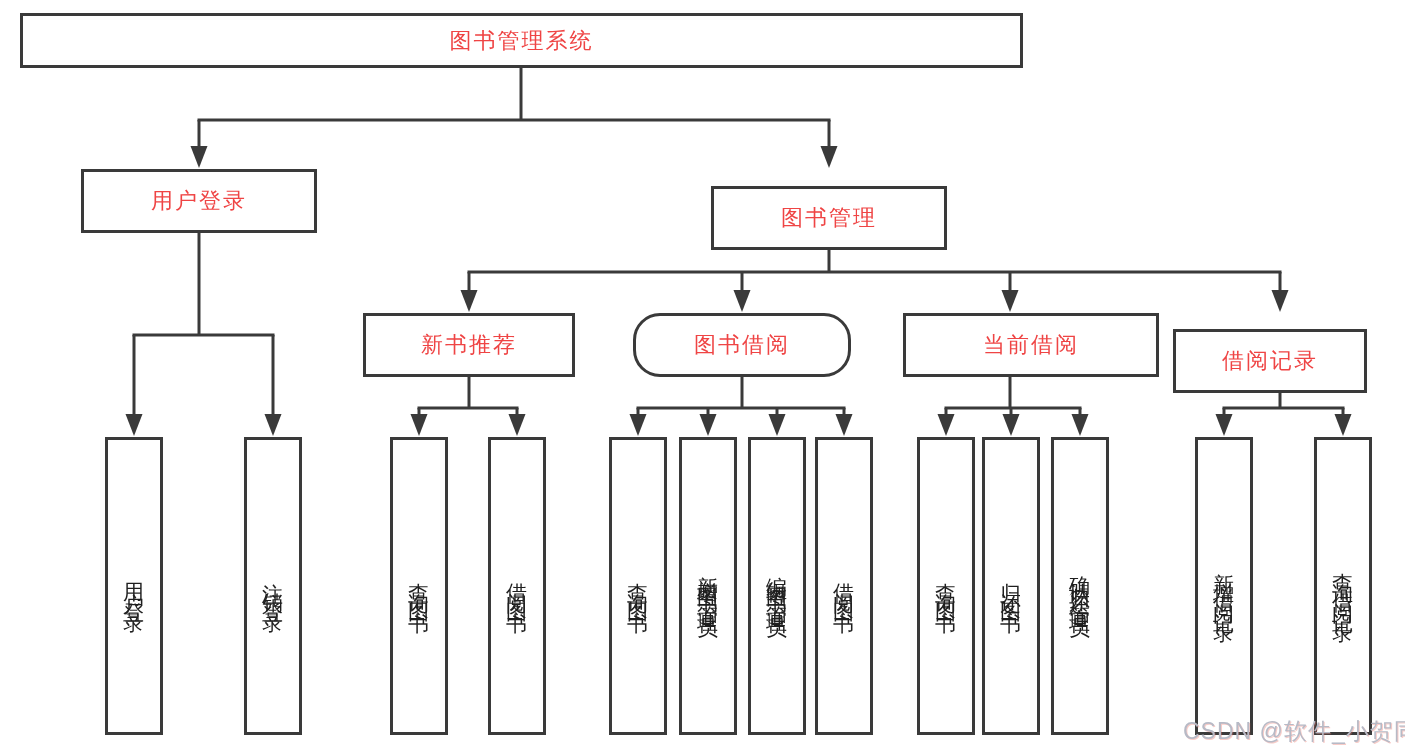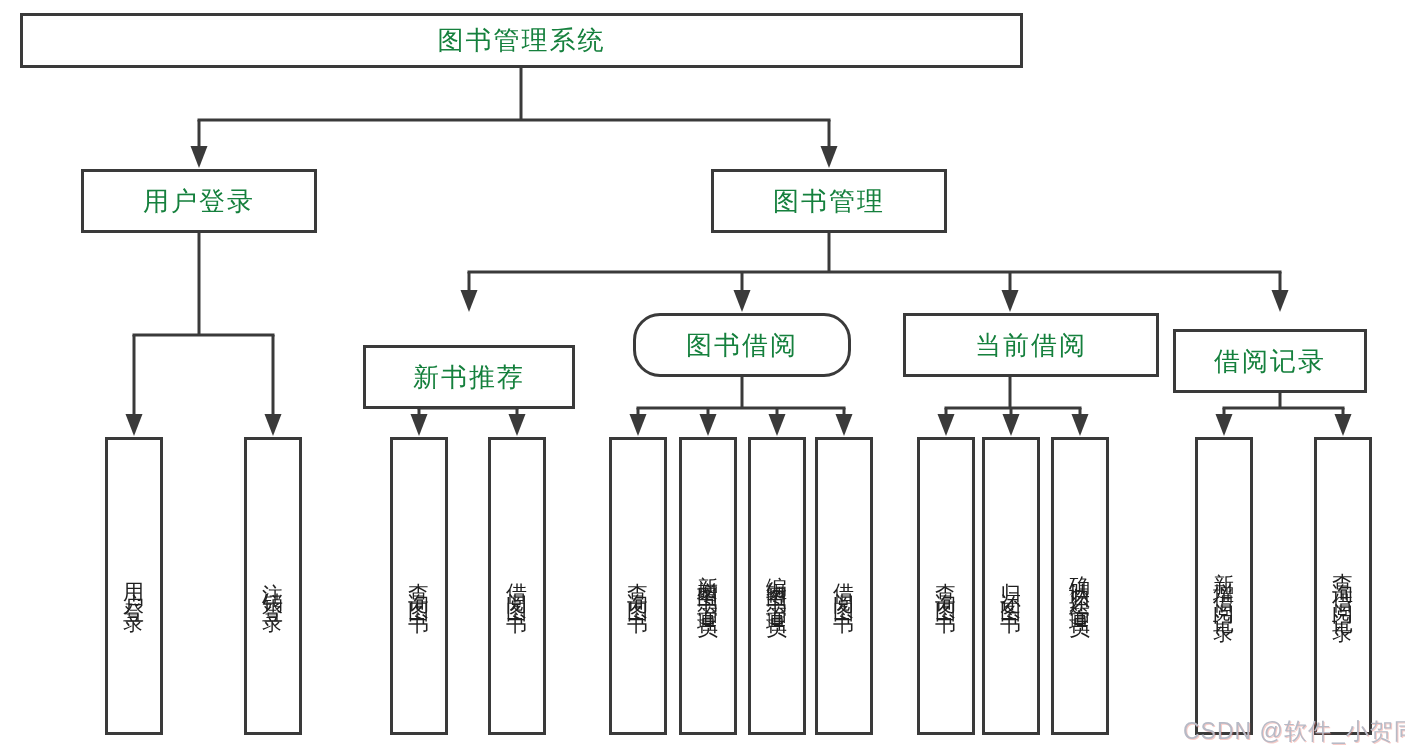--- a/index.html
+++ b/index.html
@@ -15,22 +15,22 @@
     position:absolute;
     box-sizing:border-box;
     border:3px solid #3a3a3a;
     background:#ffffff;
     display:flex;
     align-items:center;
     justify-content:center;
     z-index:2;
   }
   .node.hlabel span{
-    font-size:26px;
-    color:#15803d;
+    font-size:22px;
+    color:#ef4444;
     letter-spacing:2px;
     white-space:nowrap;
   }
   .node.leaf{top:437px;height:298px;width:58px;}
   .node.leaf span{
     writing-mode:vertical-rl;
     text-orientation:mixed;
     font-size:21px;
     color:#1f1f1f;
     letter-spacing:10px;
@@ -117,25 +117,25 @@
     </g>
   </svg>
 
   <div class="node hlabel" style="left:20px;top:13px;width:1003px;height:55px;">
     <span>图书管理系统</span>
   </div>
 
   <div class="node hlabel" style="left:81px;top:169px;width:236px;height:64px;">
     <span>用户登录</span>
   </div>
-  <div class="node hlabel" style="left:711px;top:169px;width:236px;height:64px;">
+  <div class="node hlabel" style="left:711px;top:186px;width:236px;height:64px;">
     <span>图书管理</span>
   </div>
 
-  <div class="node hlabel" style="left:363px;top:313px;width:212px;height:64px;margin-top:32px;">
+  <div class="node hlabel" style="left:363px;top:313px;width:212px;height:64px;">
     <span>新书推荐</span>
   </div>
   <div class="node hlabel" style="left:633px;top:313px;width:218px;height:64px;border-radius:27px;">
     <span>图书借阅</span>
   </div>
   <div class="node hlabel" style="left:903px;top:313px;width:256px;height:64px;">
     <span>当前借阅</span>
   </div>
   <div class="node hlabel" style="left:1173px;top:313px;width:194px;height:64px;margin-top:16px;">
     <span>借阅记录</span>

